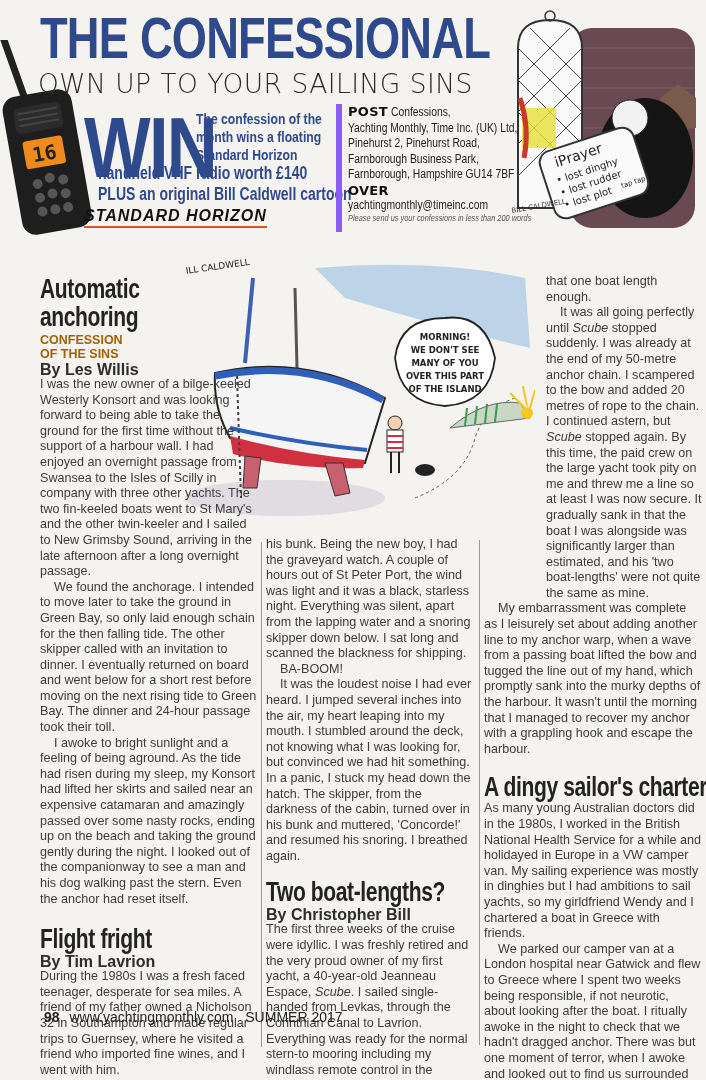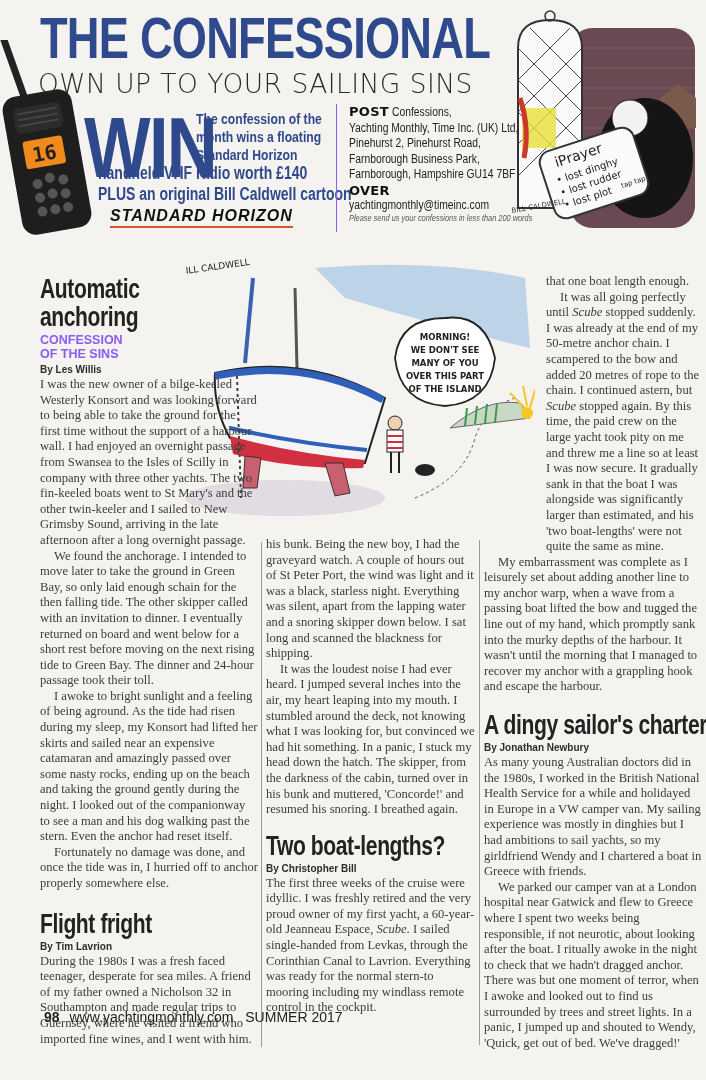--- a/index.html
+++ b/index.html
@@ -30,47 +30,47 @@
     transform: scaleX(0.84); transform-origin: left top; width: 165px;
   }
   .win-line {
     position: absolute; left: 98px; color: #2f4a8c; font-weight: 700; font-size: 17.5px;
     white-space: nowrap; transform: scaleX(0.8); transform-origin: left top;
   }
   .win-line .strong { color: #2f4a8c; }
   .win-line.l1 { top: 163px; }
   .win-line.l2 { top: 184px; }
   .brand {
-    position: absolute; left: 110px; top: 207px; font-weight: 700; font-style: italic;
+    position: absolute; left: 84px; top: 207px; font-weight: 700; font-style: italic;
     font-size: 16px; color: #111; letter-spacing: 1px; white-space: nowrap;
     border-bottom: 2px solid #d9552a; padding-bottom: 1px;
   }
   .contact {
     position: absolute; left: 336px; top: 104px; width: 170px; height: 128px;
-    border-left: 1px solid #8b5cf6; padding-left: 12px;
+    border-left: 6px solid #8b5cf6; padding-left: 6px;
   }
   .contact .lbl { font-family: "DejaVu Sans", sans-serif; font-weight: 700; font-size: 13px; color: #111; letter-spacing: 0.3px; }
   .contact .txt { font-size: 12px; color: #222; line-height: 15.5px; transform: scaleX(0.86); transform-origin: left top; white-space: nowrap; }
   .contact .note { font-size: 9px; font-style: italic; color: #555; white-space: nowrap; transform: scaleX(0.82); transform-origin: left top; }
   .confess-cartoon { position: absolute; left: 500px; top: 8px; width: 200px; height: 224px; }
 
   
   .col { position: absolute; font-size: 12.6px; line-height: 15.6px; color: #3c3c3c; }
-  .col p { margin: 0; font-family: Liberation Serif, serif; }
+  .col p { margin: 0; }
   .col p.ind { text-indent: 14px; }
   .col1 { left: 40px; top: 275px; width: 218px; }
   .col2 { left: 266px; top: 537px; width: 210px; }
   .col3 { left: 484px; top: 274px; width: 218px; }
   .rule { position: absolute; width: 1px; background: #9a9a9a; }
   .h-title {
     font-weight: 700; font-size: 27px; line-height: 28px; color: #222;
     transform: scaleX(0.78); transform-origin: left top; white-space: nowrap; letter-spacing: -0.5px;
   }
-  .cotm { color: #8b5cf6; font-weight: 700; font-size: 12.5px; line-height: 14px; margin-top: 2px; }
-  .byline { font-weight: 700; font-size: 10px; color: #2d2d2d; line-height: 15px; margin-top: 1px; }
+  .cotm { color: #a16207; font-weight: 700; font-size: 12.5px; line-height: 14px; margin-top: 2px; }
+  .byline { font-weight: 700; font-size: 16px; color: #2d2d2d; line-height: 15px; margin-top: 1px; }
   .col em { font-style: italic; }
 
   .cartoon-main { position: absolute; left: 185px; top: 258px; width: 350px; height: 260px; }
 
   .footer { position: absolute; left: 44px; top: 1009px; font-size: 14px; white-space: nowrap; color: #222; }
   .footer .pg { font-weight: 700; margin-right: 6px; }
   .footer .issue { margin-left: 8px; }
 
   
   .col3 .shape1 { padding-left: 62px; }
@@ -210,52 +210,51 @@
     <div class="h-title">Automatic</div>
     <div class="h-title">anchoring</div>
     <div class="cotm">
       <div>CONFESSION</div>
       <div>OF THE SINS</div>
     </div>
     <div class="byline">By Les Willis</div>
     <p class="narrow2" style="padding-right:0">I was the new owner of a bilge-keeled Westerly Konsort and was looking forward to being able to take the ground for the first time without the support of a harbour wall. I had enjoyed an overnight passage from Swansea to the Isles of Scilly in company with three other yachts. The two fin-keeled boats went to St Mary's and the other twin-keeler and I sailed to New Grimsby Sound, arriving in the late afternoon after a long overnight passage.</p>
     <p class="ind">We found the anchorage. I intended to move later to take the ground in Green Bay, so only laid enough schain for the then falling tide. The other skipper called with an invitation to dinner. I eventually returned on board and went below for a short rest before moving on the next rising tide to Green Bay. The dinner and 24-hour passage took their toll.</p>
     <p class="ind">I awoke to bright sunlight and a feeling of being aground. As the tide had risen during my sleep, my Konsort had lifted her skirts and sailed near an expensive catamaran and amazingly passed over some nasty rocks, ending up on the beach and taking the ground gently during the night. I looked out of the companionway to see a man and his dog walking past the stern. Even the anchor had reset itself.</p>
-    <p class="ind">Fortunately no damage was done, and once the tide was in, I hurried off to anchor properly somewhere else.</p>
   </article>
   <article style="margin-top:18px">
     <div class="h-title">Flight fright</div>
     <div class="byline">By Tim Lavrion</div>
     <p>During the 1980s I was a fresh faced teenager, desperate for sea miles. A friend of my father owned a Nicholson 32 in Southampton and made regular trips to Guernsey, where he visited a friend who imported fine wines, and I went with him.</p>
 
   </article>
 </div>
 
 <div class="rule" style="left:261px; top:542px; height:505px;"></div>
 
 <div class="col col2">
   <p>his bunk. Being the new boy, I had the graveyard watch. A couple of hours out of St Peter Port, the wind was light and it was a black, starless night. Everything was silent, apart from the lapping water and a snoring skipper down below. I sat long and scanned the blackness for shipping.</p>
+  <p class="ind">BA-BOOM!</p>
   <p class="ind">It was the loudest noise I had ever heard. I jumped several inches into the air, my heart leaping into my mouth. I stumbled around the deck, not knowing what I was looking for, but convinced we had hit something. In a panic, I stuck my head down the hatch. The skipper, from the darkness of the cabin, turned over in his bunk and muttered, 'Concorde!' and resumed his snoring. I breathed again.</p>
   <article style="margin-top:14px">
     <div class="h-title">Two boat-lengths?</div>
     <div class="byline">By Christopher Bill</div>
-    <p><span>The first three weeks of the cruise were idyllic. I was freshly retired and the very proud owner of my first yacht, a 60-year-old Jeanneau Espace, </span><em>Scube</em><span>. I sailed single-handed from Levkas, through the Corinthian Canal to Lavrion. Everything was ready for the normal stern-to mooring including my windlass remote control in the cockpit.</span></p>
+    <p><span>The first three weeks of the cruise were idyllic. I was freshly retired and the very proud owner of my first yacht, a 40-year-old Jeanneau Espace, </span><em>Scube</em><span>. I sailed single-handed from Levkas, through the Corinthian Canal to Lavrion. Everything was ready for the normal stern-to mooring including my windlass remote control in the cockpit.</span></p>
 
   </article>
 </div>
 
 <div class="rule" style="left:479px; top:540px; height:505px;"></div>
 
 <div class="col col3">
   <p class="shape1">that one boat length enough.</p>
   <p class="shape1 ind"><span>It was all going perfectly until </span><em>Scube</em><span> stopped suddenly. I was already at the end of my 50-metre anchor chain. I scampered to the bow and added 20 metres of rope to the chain. I continued astern, but </span><em>Scube</em><span> stopped again. By this time, the paid crew on the large yacht took pity on me and threw me a line so at least I was now secure. It gradually sank in that the boat I was alongside was significantly larger than estimated, and his 'two boat-lengths' were not quite the same as mine.</span></p>
   <p class="ind">My embarrassment was complete as I leisurely set about adding another line to my anchor warp, when a wave from a passing boat lifted the bow and tugged the line out of my hand, which promptly sank into the murky depths of the harbour. It wasn't until the morning that I managed to recover my anchor with a grappling hook and escape the harbour.</p>
   <article style="margin-top:16px">
     <div class="h-title">A dingy sailor's charter</div>
-    <div class="byline">By Jonathan Newbury</div>
     <p>As many young Australian doctors did in the 1980s, I worked in the British National Health Service for a while and holidayed in Europe in a VW camper van. My sailing experience was mostly in dinghies but I had ambitions to sail yachts, so my girldfriend Wendy and I chartered a boat in Greece with friends.</p>
     <p class="ind">We parked our camper van at a London hospital near Gatwick and flew to Greece where I spent two weeks being responsible, if not neurotic, about looking after the boat. I ritually awoke in the night to check that we hadn't dragged anchor. There was but one moment of terror, when I awoke and looked out to find us surrounded by trees and street lights. In a panic, I jumped up and shouted to Wendy, 'Quick, get out of bed. We've dragged!'</p>
 
   </article>
 </div>
 
 <div class="footer">
   <span class="pg">98</span>
   <span>www.yachtingmonthly.com</span>
   <span class="issue">SUMMER 2017</span>

